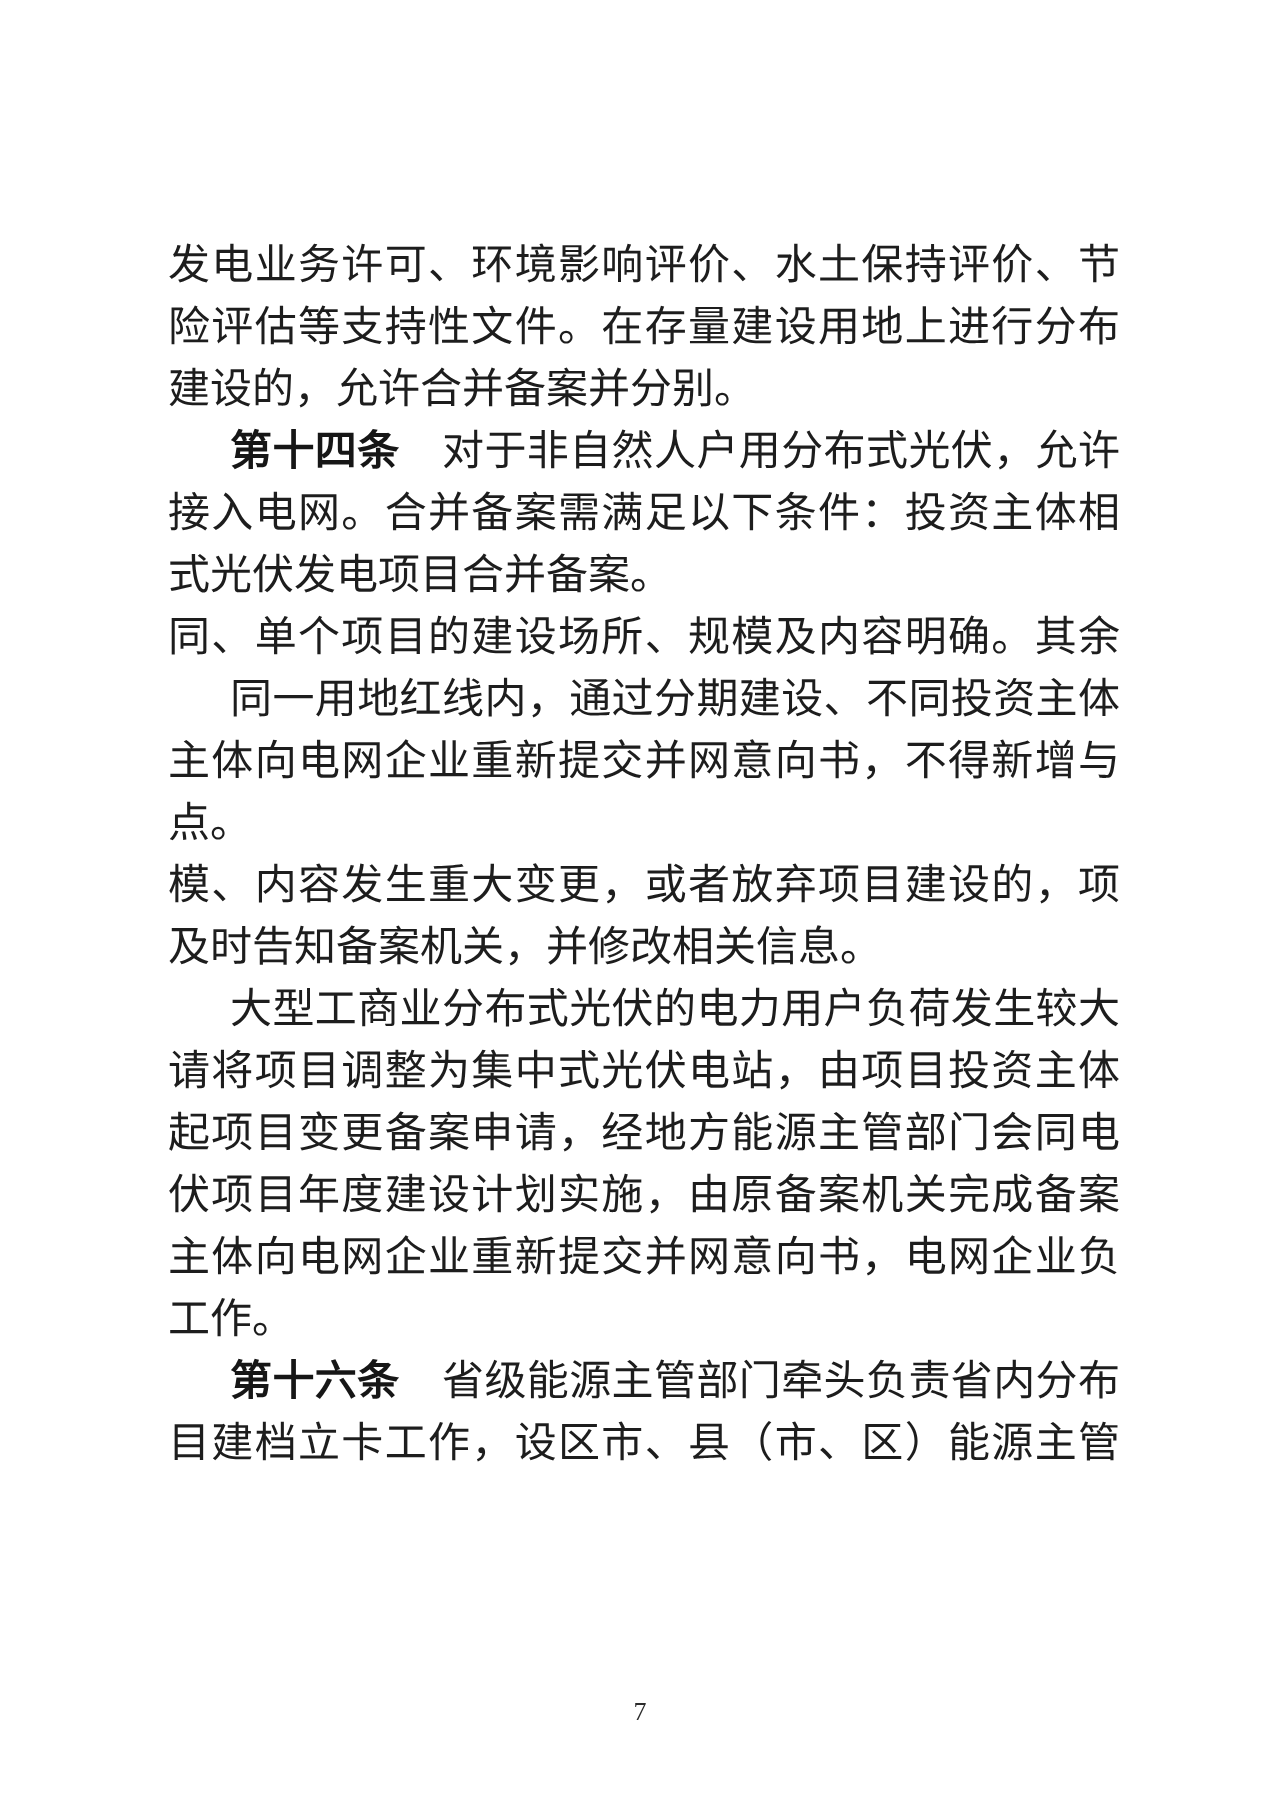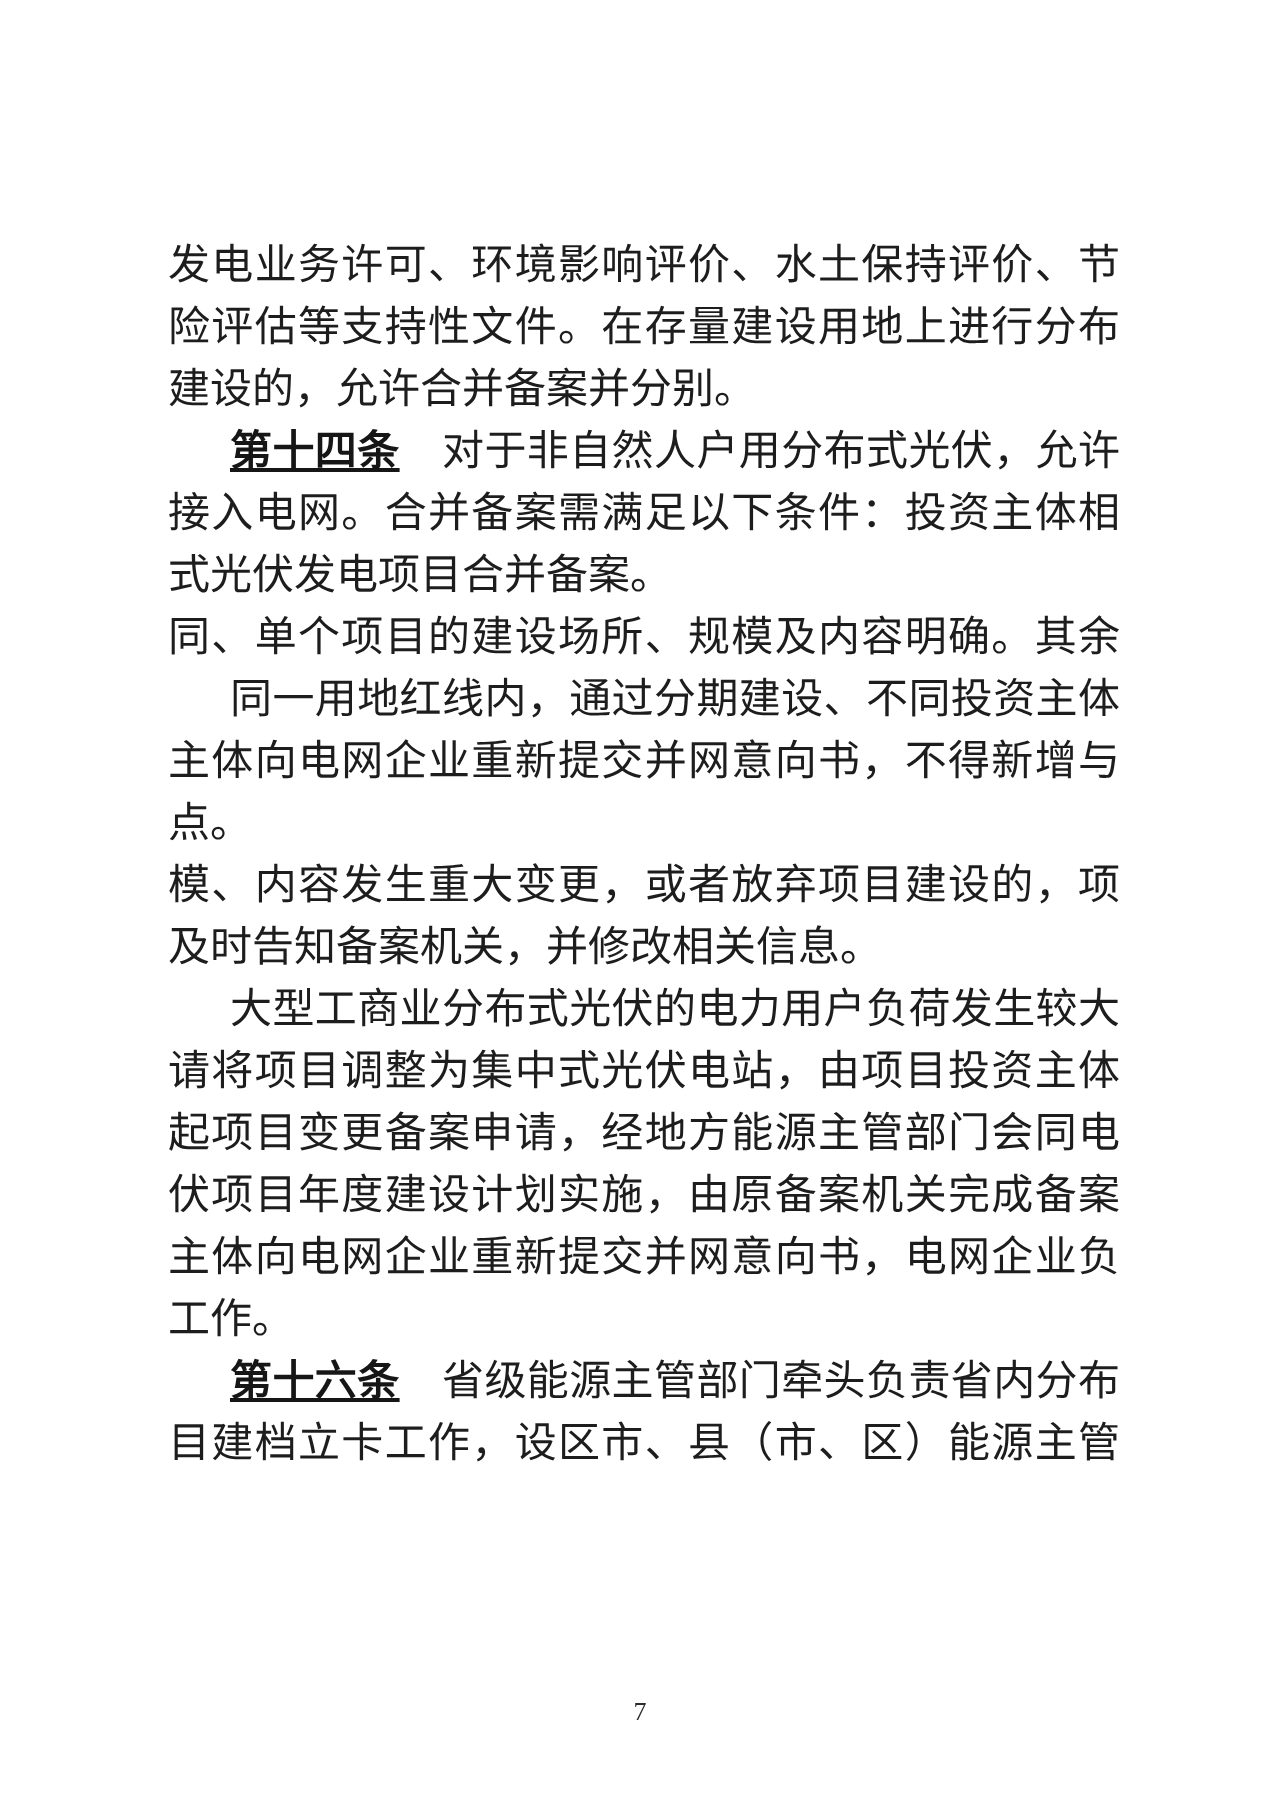--- a/index.html
+++ b/index.html
@@ -32,21 +32,20 @@
   }
   .line.j {
     text-align-last: justify;
   }
   .line.indent {
     padding-left: 62px;
   }
   .kw {
     font-weight: bold;
     color: #161616;
-    text-decoration: underline;
   }
   .page-number {
     position: absolute;
     top: 1692px;
     left: 0;
     width: 100%;
     text-align: center;
     font-size: 26px;
     line-height: 40px;
     color: #2b2b2b;

